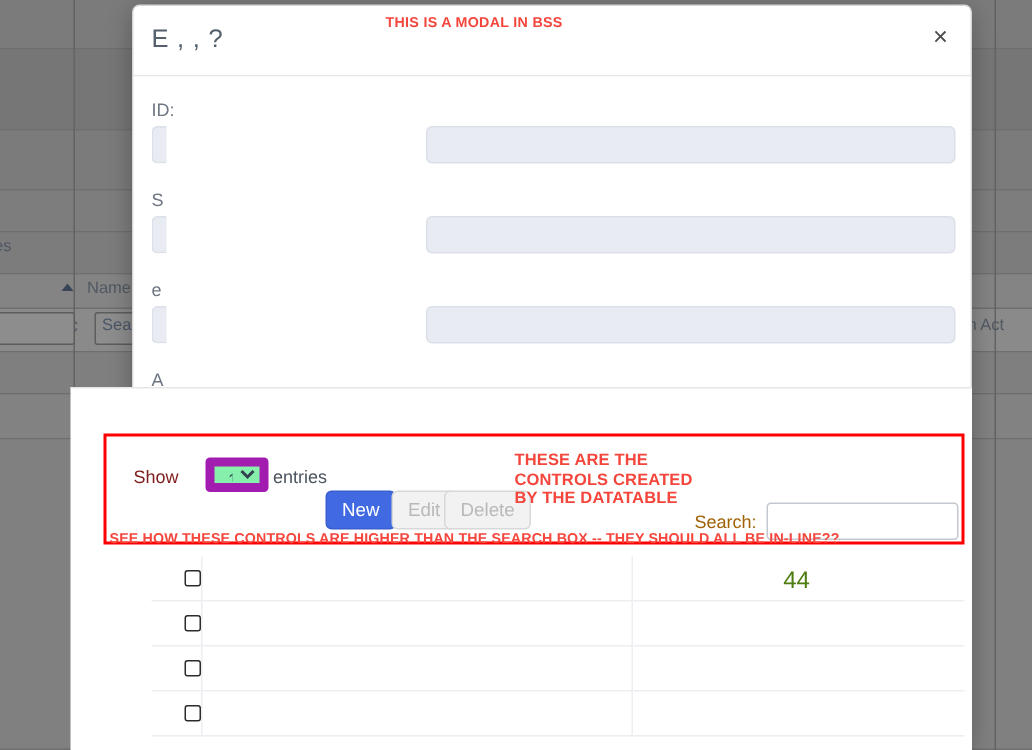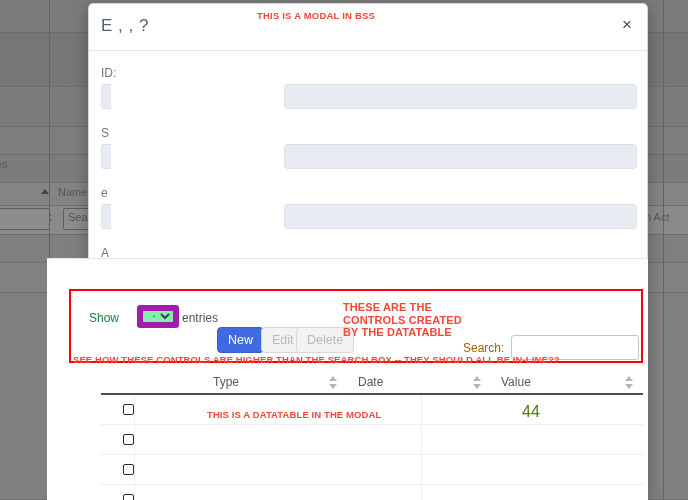--- a/index.html
+++ b/index.html
@@ -195,21 +195,21 @@
   .controls-box {
     position: absolute;
     left: 22px; top: 30px;
     width: 574px; height: 74px;
     border: 2px solid #ff0000;
     background: #ffffff;
   }
 
   .ctl-show-label {
     position: absolute; left: 18px; top: 20px;
-    font-size: 12px; color: #15803d; text-align: right;
+    font-size: 12px; color: #7f1d1d; text-align: right;
   }
   .ctl-select {
     position: absolute; left: 66px; top: 14px;
     width: 42px; height: 23px;
     font-family: "Liberation Sans", sans-serif;
     font-size: 12px;
     color: #33404f;
     border: 6px solid #a21caf;
     border-radius: 3px;
     background: #86efac;
@@ -459,37 +459,20 @@
 
       <div class="search-label">Search:</div>
       <input class="search-input" type="text" placeholder="" style="">
 
     </div>
 
     <div class="bottom-note">SEE HOW THESE CONTROLS ARE HIGHER THAN THE SEARCH BOX  -- THEY SHOULD ALL BE IN-LINE??</div>
 
     <div class="dt">
 
-      <div class="dt-head">
-        <div class="dt-th th-type">Type</div>
-        <div class="sort-icon si-type">
-          <i class="up"></i>
-            <i class="down"></i>
-        </div>
-        <div class="dt-th th-date">Date</div>
-        <div class="sort-icon si-date">
-          <i class="up"></i>
-            <i class="down"></i>
-        </div>
-        <div class="dt-th th-value">Value</div>
-        <div class="sort-icon si-value">
-          <i class="up"></i>
-            <i class="down"></i>
-        </div>
-      </div>
 
       <div class="dt-row">
         <div class="dt-colsep" style="left:33px"></div>
         <div class="dt-colsep" style="left:320px"></div>
         <div class="dt-checkbox"></div>
         <div class="dt-cell-value">44</div>
       </div>
 
       <div class="dt-row">
         <div class="dt-colsep" style="left:33px"></div>
@@ -505,18 +488,17 @@
         <div class="dt-cell-value"></div>
       </div>
 
       <div class="dt-row">
         <div class="dt-colsep" style="left:33px"></div>
         <div class="dt-colsep" style="left:320px"></div>
         <div class="dt-checkbox"></div>
         <div class="dt-cell-value"></div>
       </div>
 
-      <div class="dt-note">THIS IS A DATATABLE IN THE MODAL</div>
 
     </div>
   </div>
 
 </div>
 
 </body></html>

